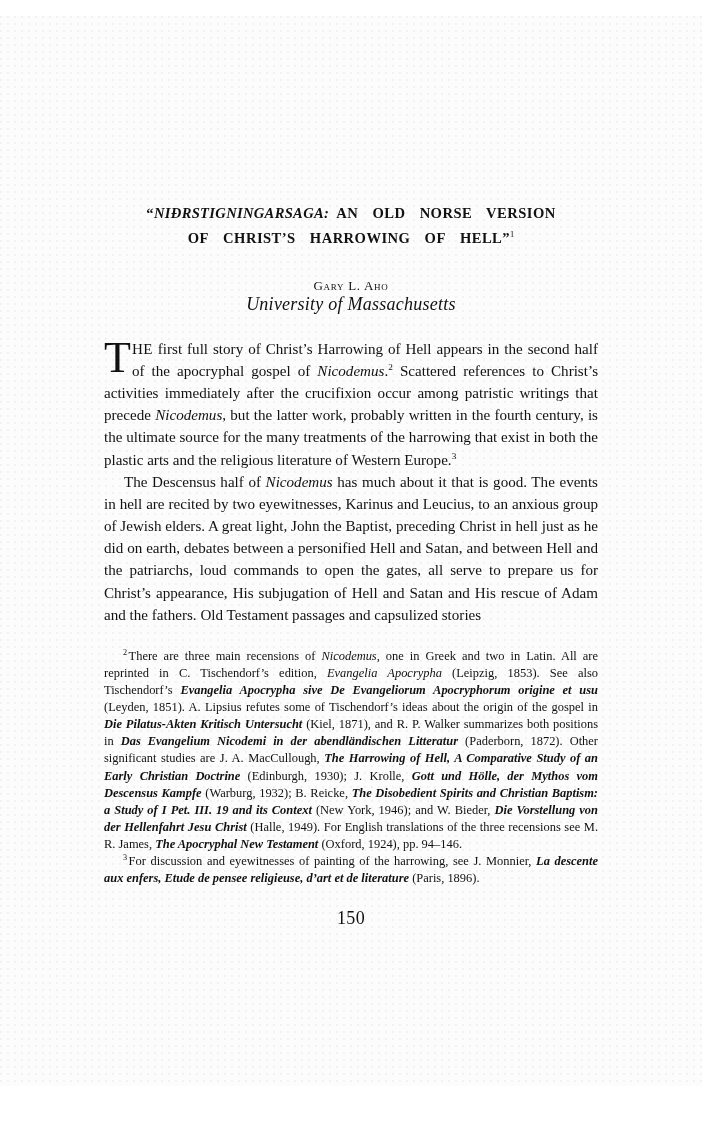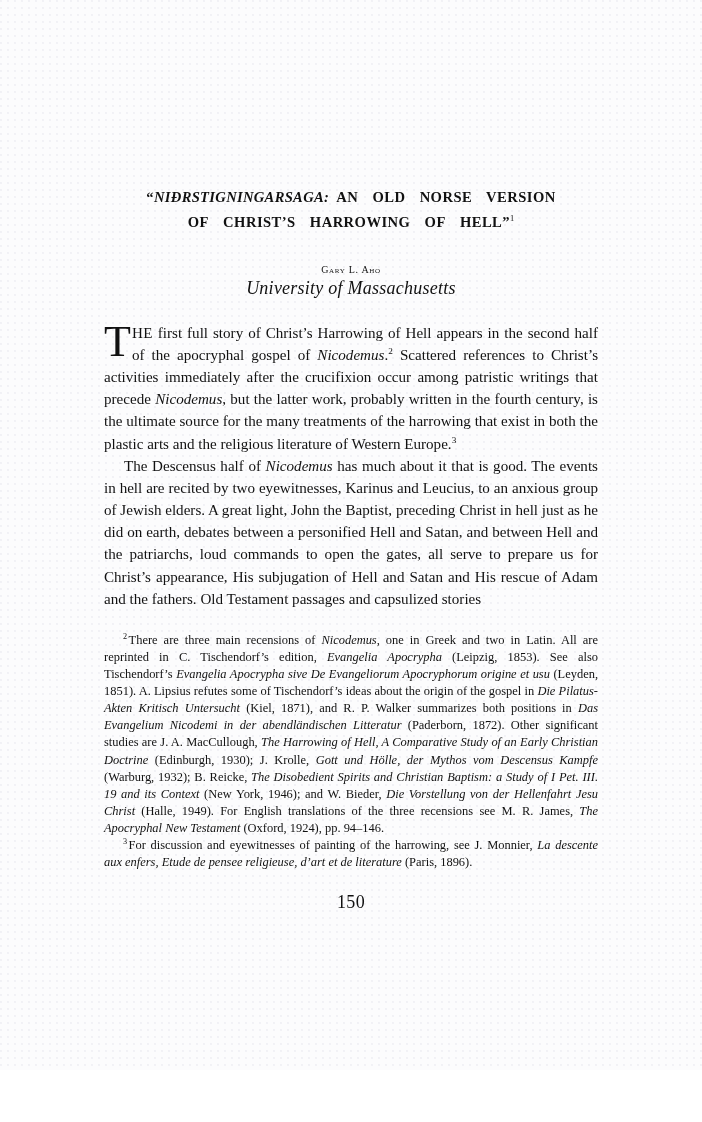--- a/index.html
+++ b/index.html
@@ -5,21 +5,21 @@
   html, body {
     margin: 0;
     padding: 0;
     background: #ffffff;
   }
 
   #page {
     position: relative;
     width: 702px;
     height: 1070px;
-    margin: 0 auto;
+    margin: 16px auto;
     background-color: #fcfcfd;
     background-image:
       radial-gradient(circle at 1px 1px, rgba(120,120,160,0.16) 0.6px, transparent 0.8px);
     background-size: 7px 7px;
     overflow: hidden;
     font-family: "Liberation Serif", "DejaVu Serif", serif;
     color: #111111;
     -webkit-font-smoothing: antialiased;
   }
 
@@ -54,21 +54,21 @@
     vertical-align: super;
     letter-spacing: 0;
   }
 
   
   .byline {
     margin-top: 28px;
     text-align: center;
   }
   .author {
-    font-size: 10px;
+    font-size: 13px;
     font-variant: small-caps;
     letter-spacing: 0.7px;
     line-height: 17px;
   }
   .affil {
     font-size: 18px;
     font-style: italic;
     letter-spacing: 0.25px;
     line-height: 19px;
     margin-top: 1px;
@@ -119,21 +119,21 @@
   p.fn {
     margin: 0;
     font-size: 12.45px;
     line-height: 17.1px;
     text-align: justify;
     text-justify: inter-word;
     text-indent: 19px;
     hyphens: none;
   }
   p.fn .ital { font-style: italic; }
-  p.fn .bi { font-style: italic; font-weight: normal; }
+  p.fn .bi { font-style: italic; font-weight: bold; }
   p.fn sup {
     font-size: 8.2px;
     vertical-align: super;
     line-height: 0;
     margin-right: 1.5px;
   }
 
   
   .folio {
     margin-top: 21px;

